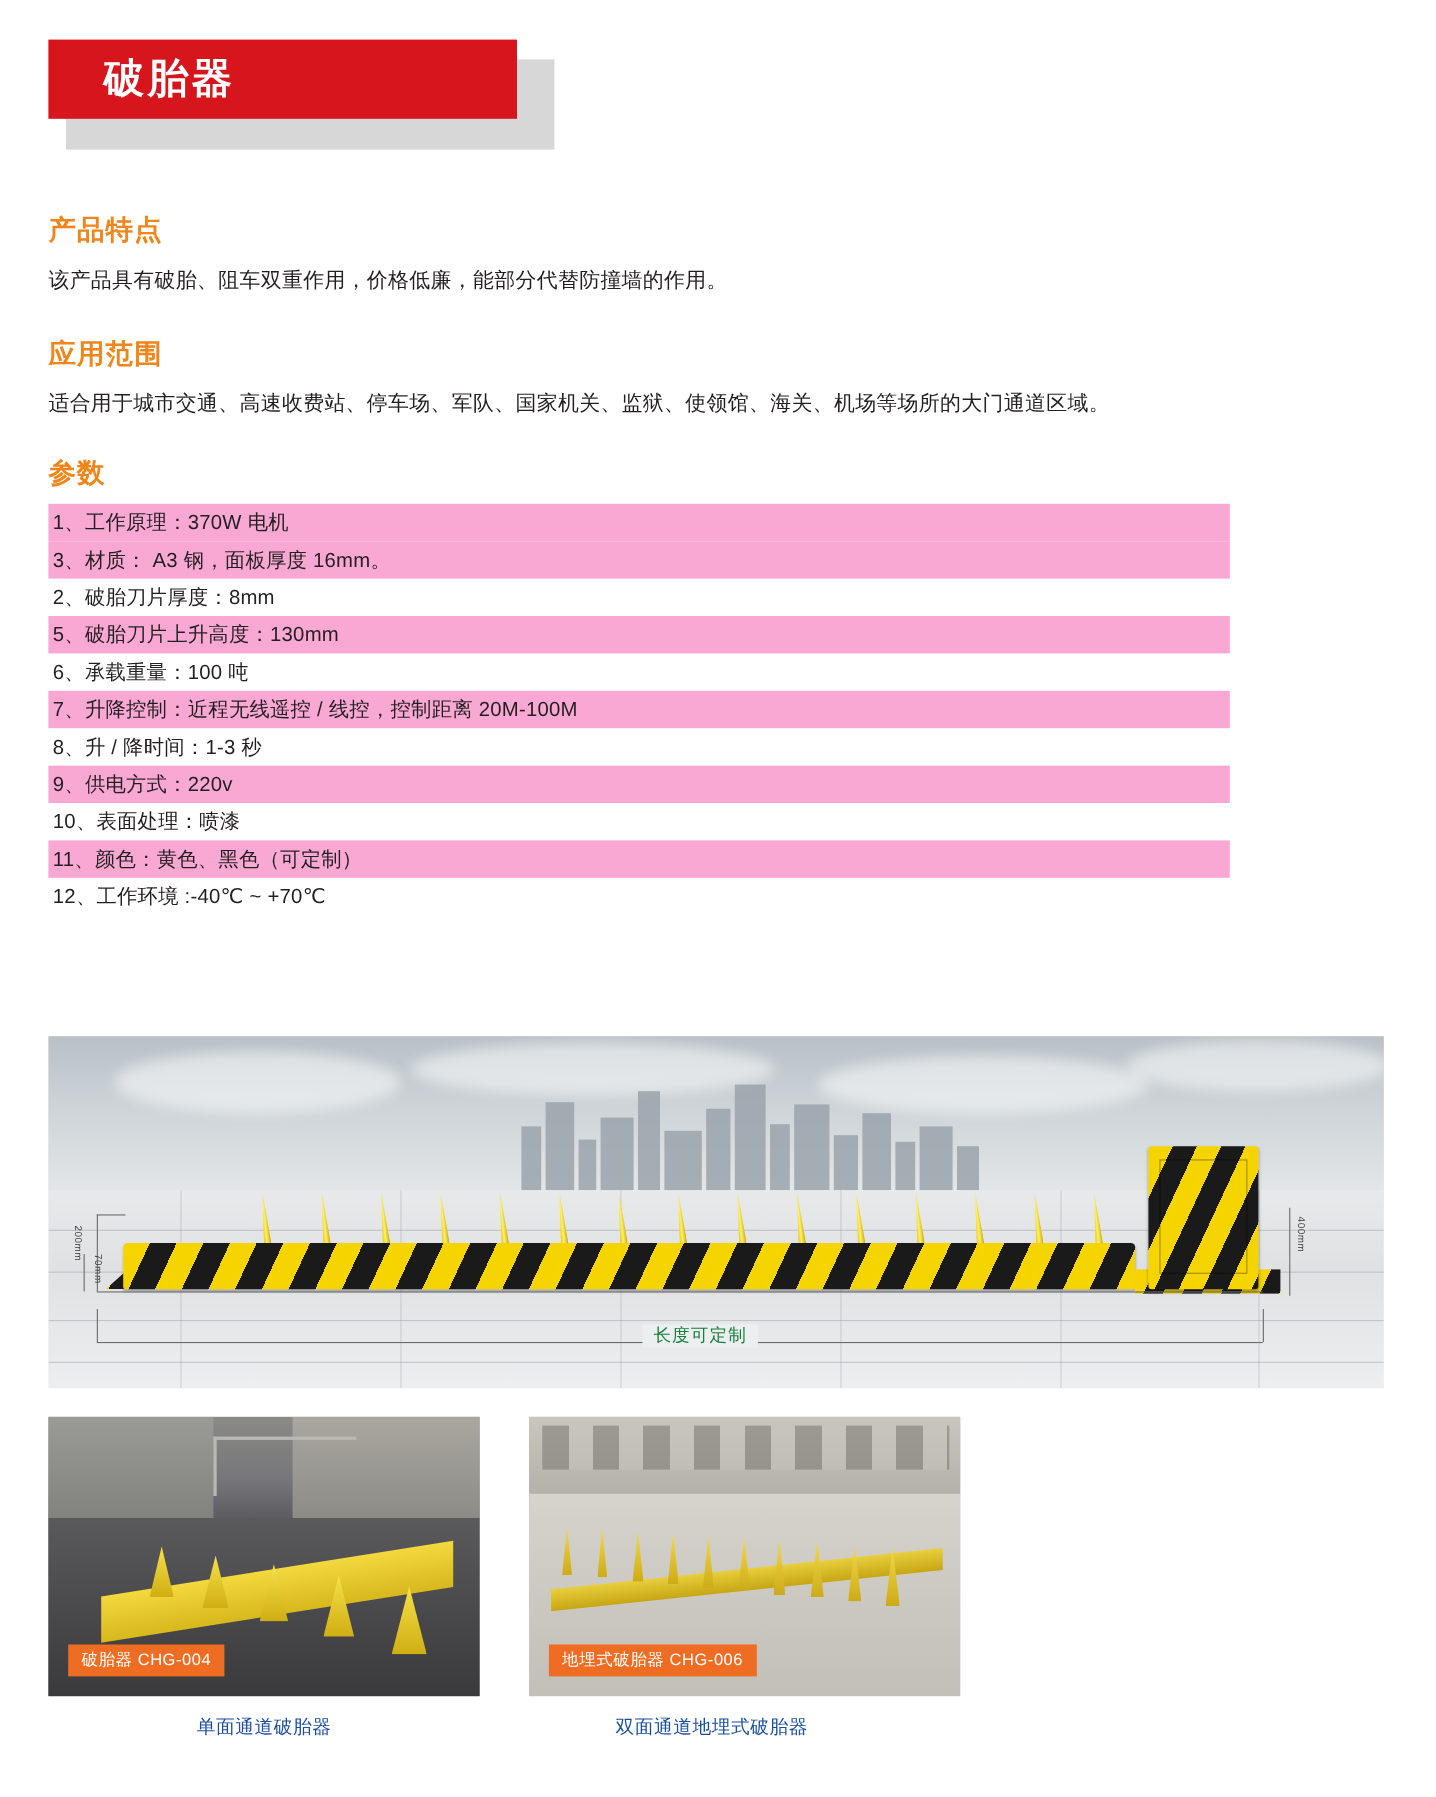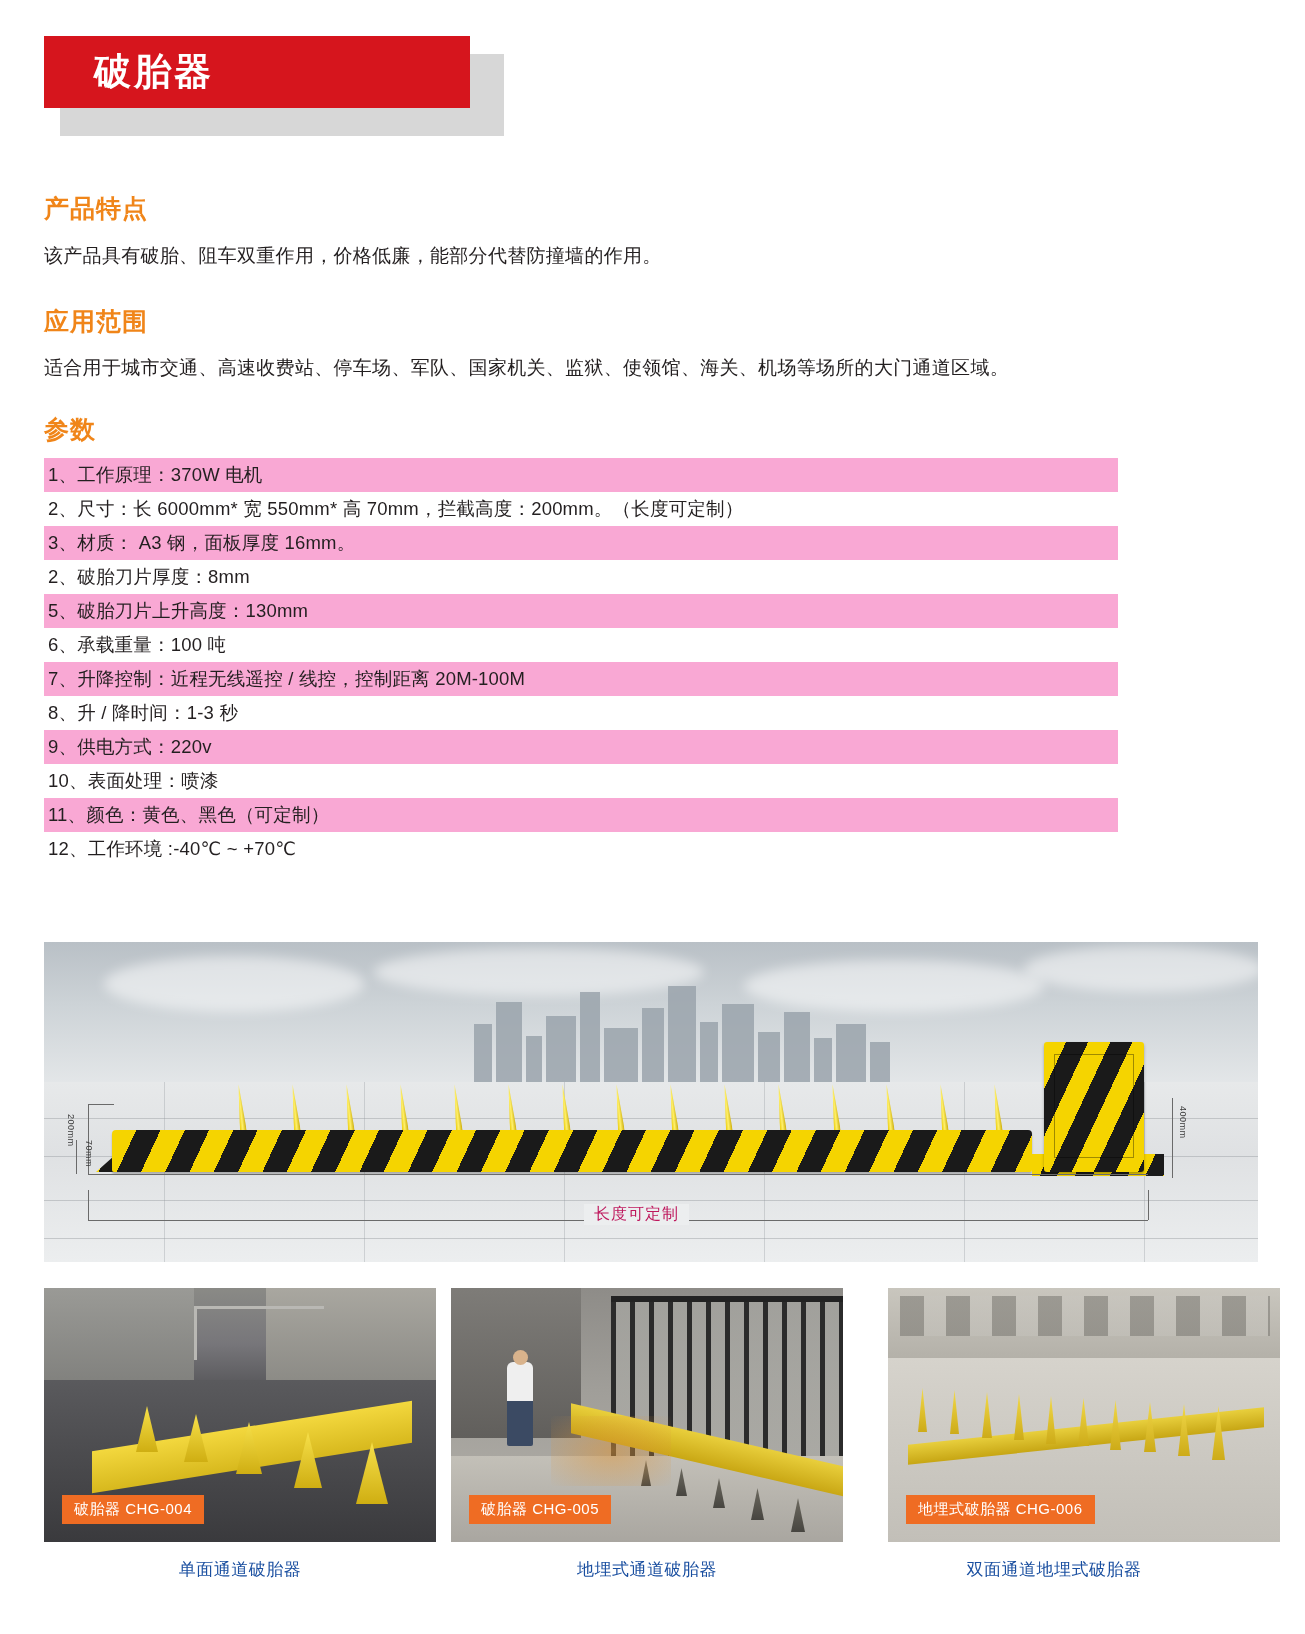--- a/index.html
+++ b/index.html
@@ -200,21 +200,21 @@
   .dim-label {
     position: absolute;
     font-size: 9px;
     color: #3a3a3a;
     writing-mode: vertical-rl;
     letter-spacing: 0.5px;
   }
   .dim-bottom-label {
     position: absolute;
     font-size: 16px;
-    color: #be185d;
+    color: #15803d;
     letter-spacing: 1px;
   }
 
   
   .photos {
     position: absolute;
     left: 44px;
     top: 1288px;
     width: 1214px;
     height: 300px;
@@ -362,21 +362,20 @@
 
 <div class="sec-head" id="h-features">产品特点</div>
 <div class="sec-body" id="p-features">该产品具有破胎、阻车双重作用，价格低廉，能部分代替防撞墙的作用。</div>
 
 <div class="sec-head" id="h-scope">应用范围</div>
 <div class="sec-body" id="p-scope">适合用于城市交通、高速收费站、停车场、军队、国家机关、监狱、使领馆、海关、机场等场所的大门通道区域。</div>
 
 <div class="sec-head" id="h-params">参数</div>
 <div class="param-list">
   <div class="param-row alt">1、工作原理：370W 电机</div>
-  <div class="param-row">2、尺寸：长 6000mm* 宽 550mm* 高 70mm，拦截高度：200mm。（长度可定制）</div>
   <div class="param-row alt">3、材质： A3 钢，面板厚度 16mm。</div>
   <div class="param-row">2、破胎刀片厚度：8mm</div>
   <div class="param-row alt">5、破胎刀片上升高度：130mm</div>
   <div class="param-row">6、承载重量：100 吨</div>
   <div class="param-row alt">7、升降控制：近程无线遥控 / 线控，控制距离 20M-100M</div>
   <div class="param-row">8、升 / 降时间：1-3 秒</div>
   <div class="param-row alt">9、供电方式：220v</div>
   <div class="param-row">10、表面处理：喷漆</div>
   <div class="param-row alt">11、颜色：黄色、黑色（可定制）</div>
   <div class="param-row">12、工作环境 :-40℃ ~ +70℃</div>
@@ -469,39 +468,20 @@
       <div class="sp" style="left:92px;  top:118px; width:22px; height:46px;"></div>
       <div class="sp" style="left:140px; top:126px; width:24px; height:48px;"></div>
       <div class="sp" style="left:192px; top:134px; width:26px; height:52px;"></div>
       <div class="sp" style="left:250px; top:144px; width:28px; height:56px;"></div>
       <div class="sp" style="left:312px; top:154px; width:32px; height:62px;"></div>
       <div class="tag">破胎器  CHG-004</div>
     </div>
     <div class="caption">单面通道破胎器</div>
   </div>
 
-  <div class="photo-card">
-    <div class="photo ph2">
-      <div class="bldg"></div>
-      <div class="fence"></div>
-      <div class="fence-top"></div>
-      <div class="floor"></div>
-      <div class="person"></div>
-      <div class="person-head"></div>
-      <div class="bar"></div>
-      <div class="sp" style="left:190px; top:172px; width:10px; height:26px;"></div>
-      <div class="sp" style="left:225px; top:180px; width:11px; height:28px;"></div>
-      <div class="sp" style="left:262px; top:190px; width:12px; height:30px;"></div>
-      <div class="sp" style="left:300px; top:200px; width:13px; height:32px;"></div>
-      <div class="sp" style="left:340px; top:210px; width:14px; height:34px;"></div>
-      <div class="blur"></div>
-      <div class="tag">破胎器  CHG-005</div>
-    </div>
-    <div class="caption">地埋式通道破胎器</div>
-  </div>
 
   <div class="photo-card">
     <div class="photo ph3">
       <div class="wallbg"></div>
       <div class="winrow"></div>
       <div class="floor"></div>
       <div class="bar"></div>
       <div class="sp" style="left:30px;  top:100px; width:9px;  height:44px;"></div>
       <div class="sp" style="left:62px;  top:102px; width:9px;  height:44px;"></div>
       <div class="sp" style="left:94px;  top:104px; width:10px; height:46px;"></div>

